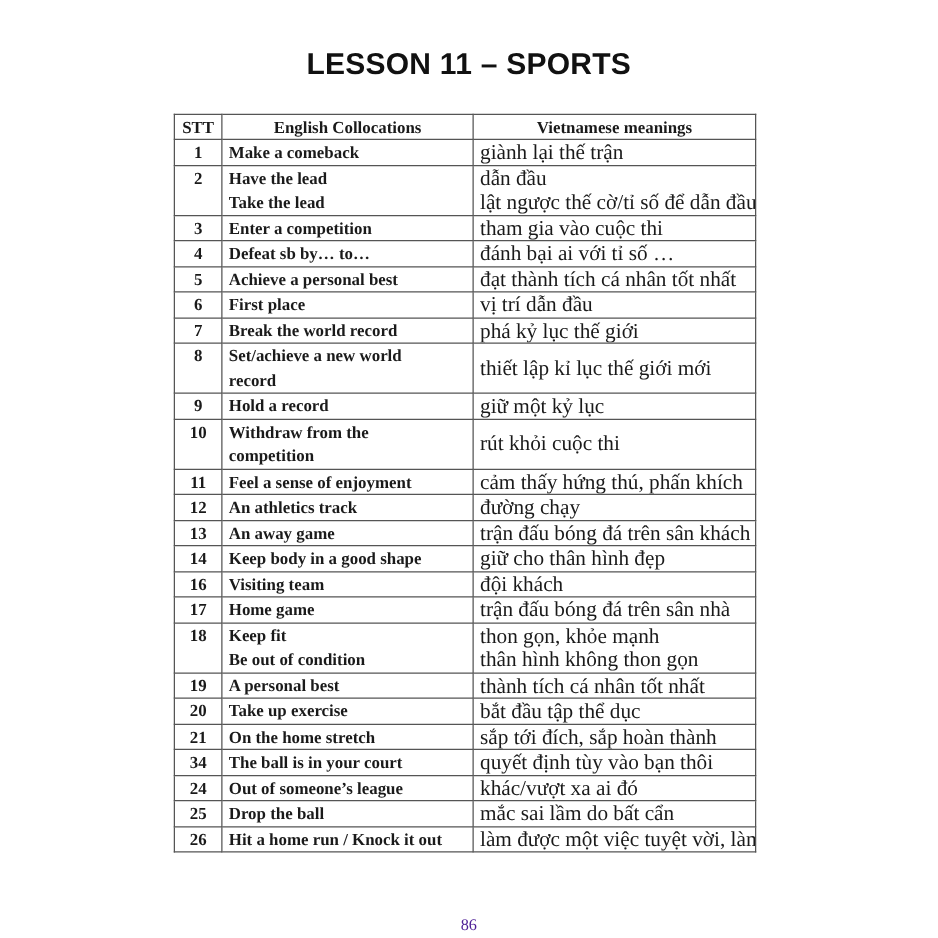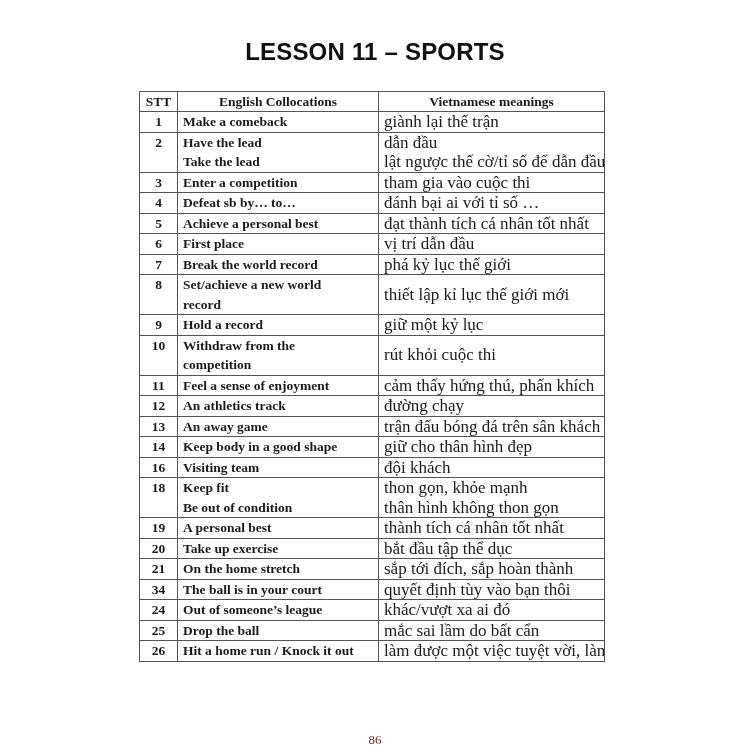--- a/index.html
+++ b/index.html
@@ -30,21 +30,21 @@
   col.c-en { width: 201px; }
   col.c-vi { width: 226px; }
   td.stt { text-align: center; font-weight: bold; font-family: "Liberation Serif", serif; font-size: 13.5px; }
   td.en { font-weight: bold; font-family: "Liberation Serif", serif; font-size: 13.5px; white-space: normal; }
   td.vi { font-family: Liberation Serif, serif; font-size: 17px; white-space: normal; }
   td.vi.mid { vertical-align: middle; }
   .line { display: block; height: 19.5px; }
   .justify { text-align: justify; text-align-last: justify; }
   .page-num {
     position: absolute; left: 0; top: 732px; width: 750px; text-align: center;
-    font-family: "Liberation Serif", serif; font-size: 13px; color: #7f1d1d;
+    font-family: "Liberation Serif", serif; font-size: 13px; color: #4c1d95;
   }
 </style>
 </head>
 <body>
 
 <div class="title">LESSON 11 – SPORTS</div>
 
 <table class="vocab">
   <colgroup>
       <col class="c-stt">
@@ -192,20 +192,29 @@
       <tr>
         <td class="stt">16</td>
         <td class="en">
           <span class="line">Visiting team</span>
         </td>
         <td class="vi">
           <span class="line">đội khách</span>
         </td>
       </tr>
       <tr>
+        <td class="stt">17</td>
+        <td class="en">
+          <span class="line">Home game</span>
+        </td>
+        <td class="vi">
+          <span class="line">trận đấu bóng đá trên sân nhà</span>
+        </td>
+      </tr>
+      <tr>
         <td class="stt">18</td>
         <td class="en">
           <span class="line">Keep fit</span>
           <span class="line">Be out of condition</span>
         </td>
         <td class="vi">
           <span class="line">thon gọn, khỏe mạnh</span>
           <span class="line">thân hình không thon gọn</span>
         </td>
       </tr>

